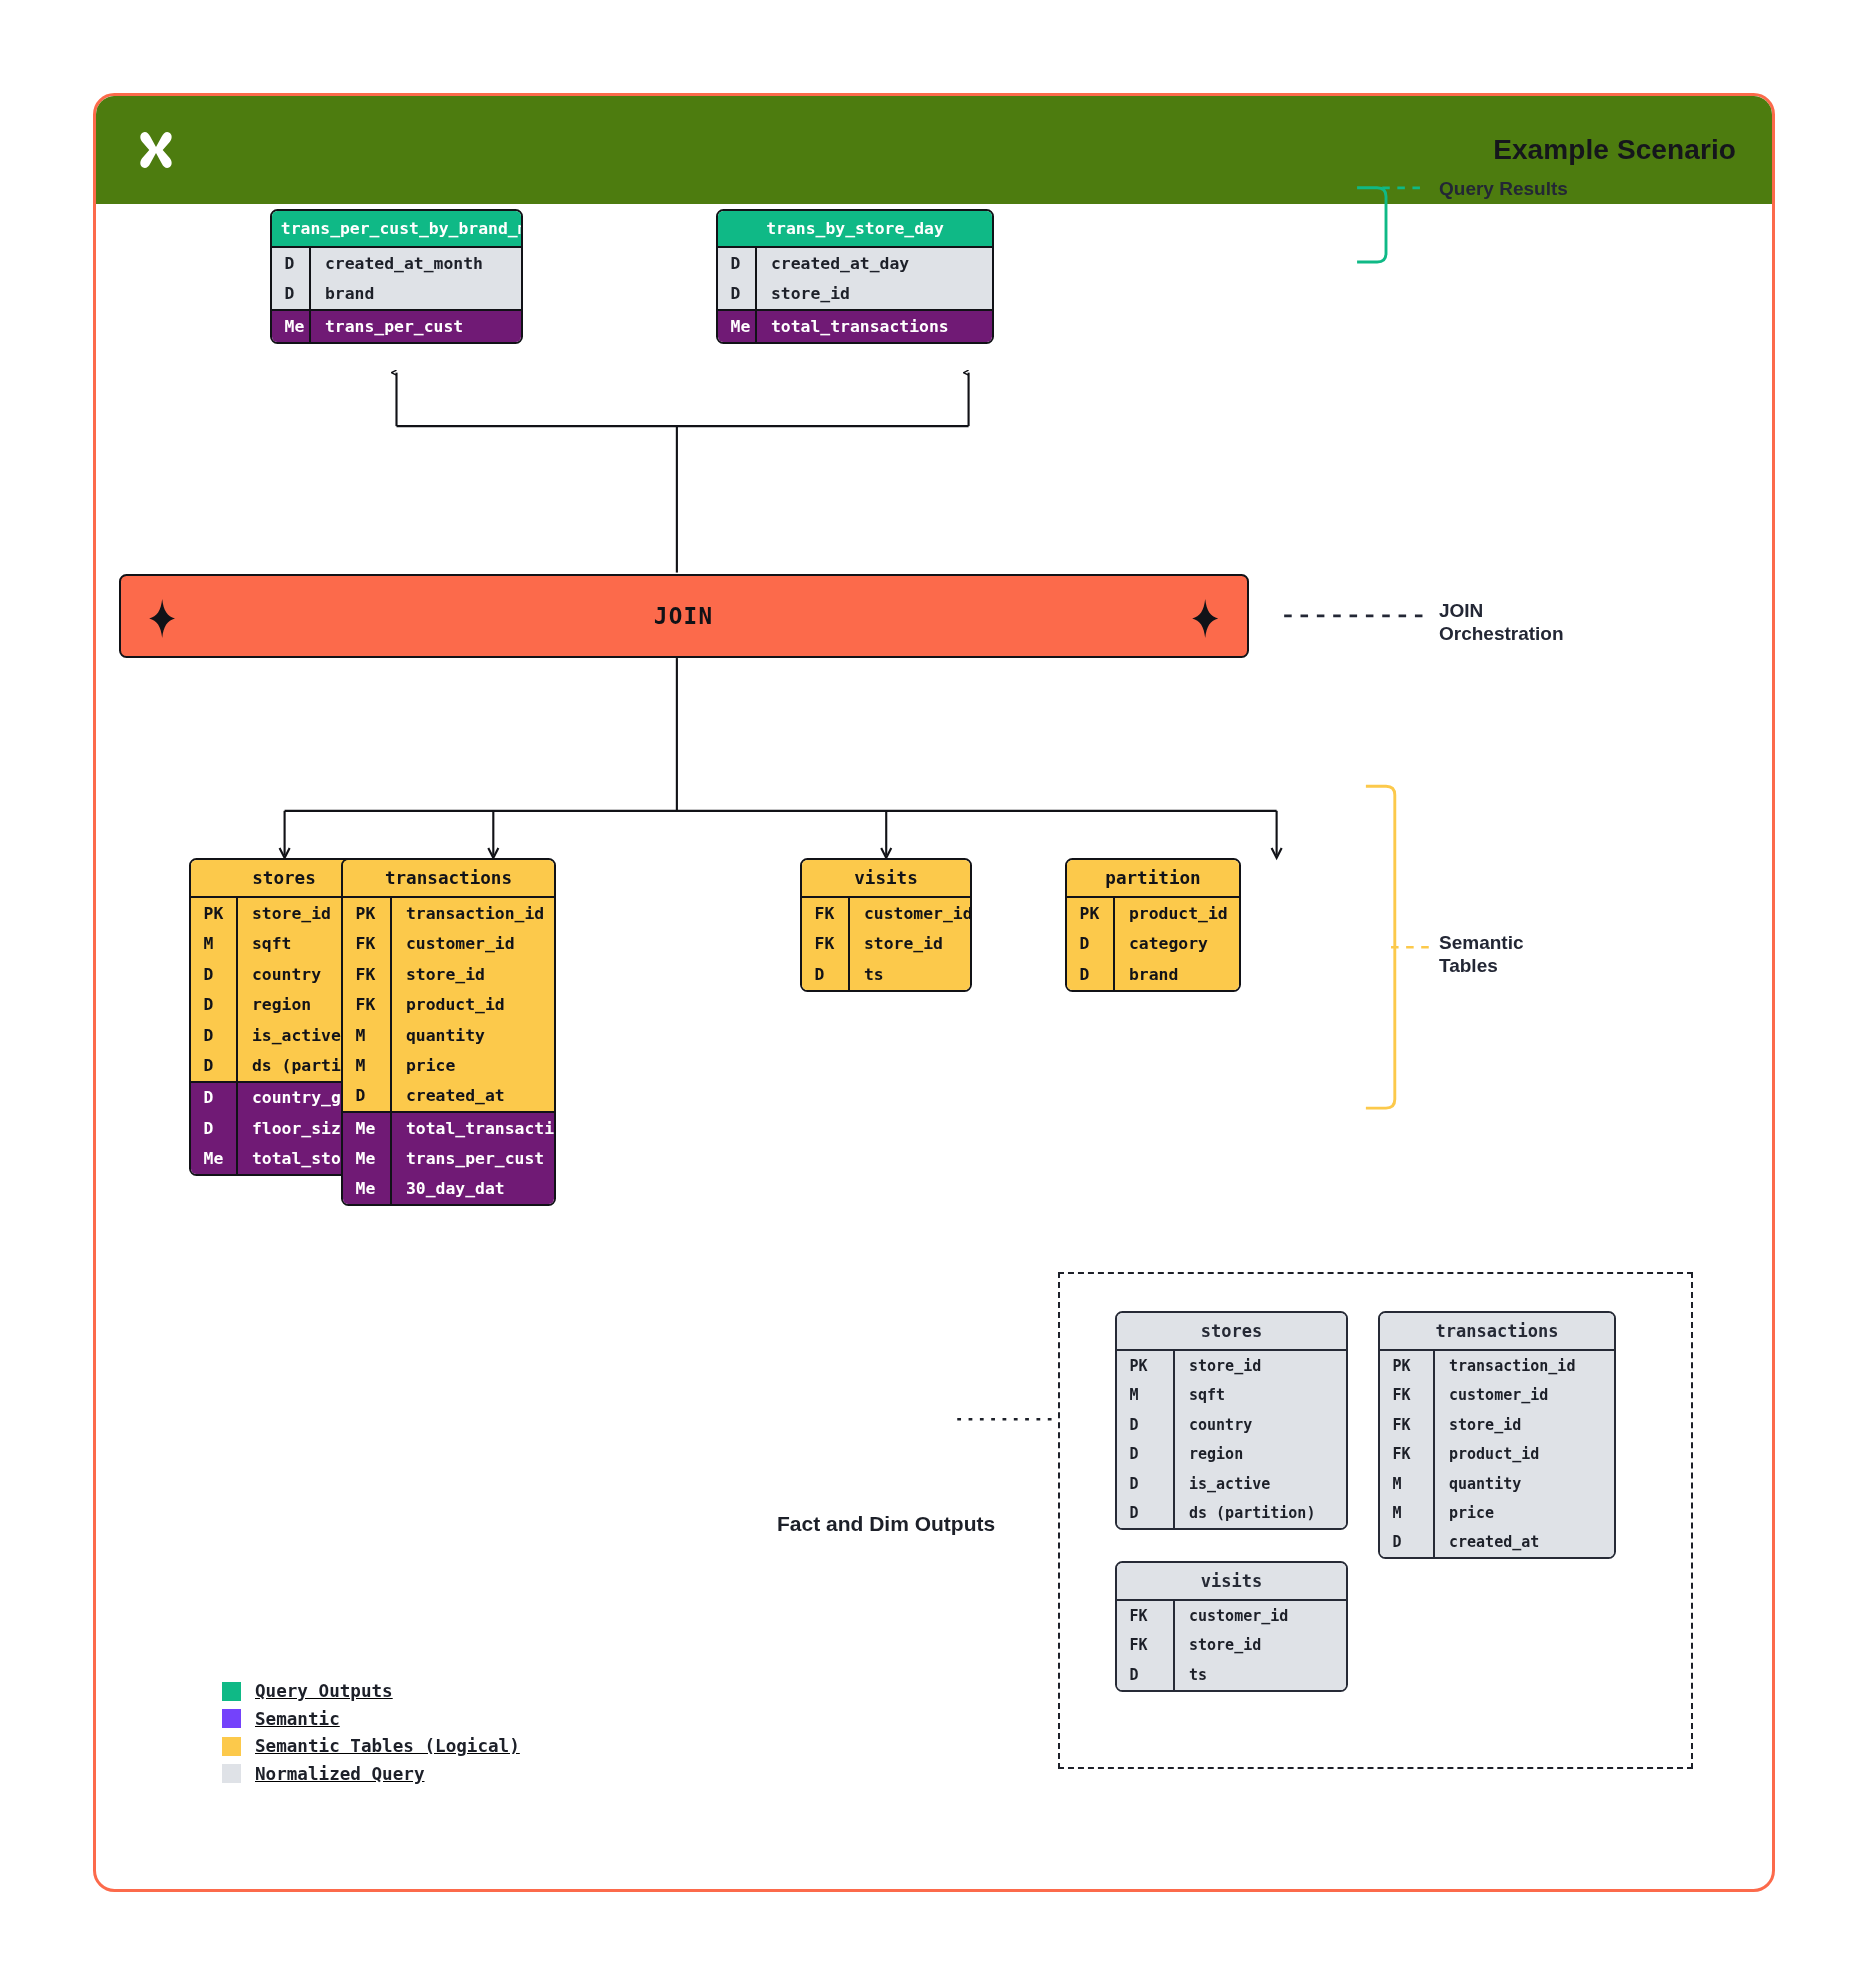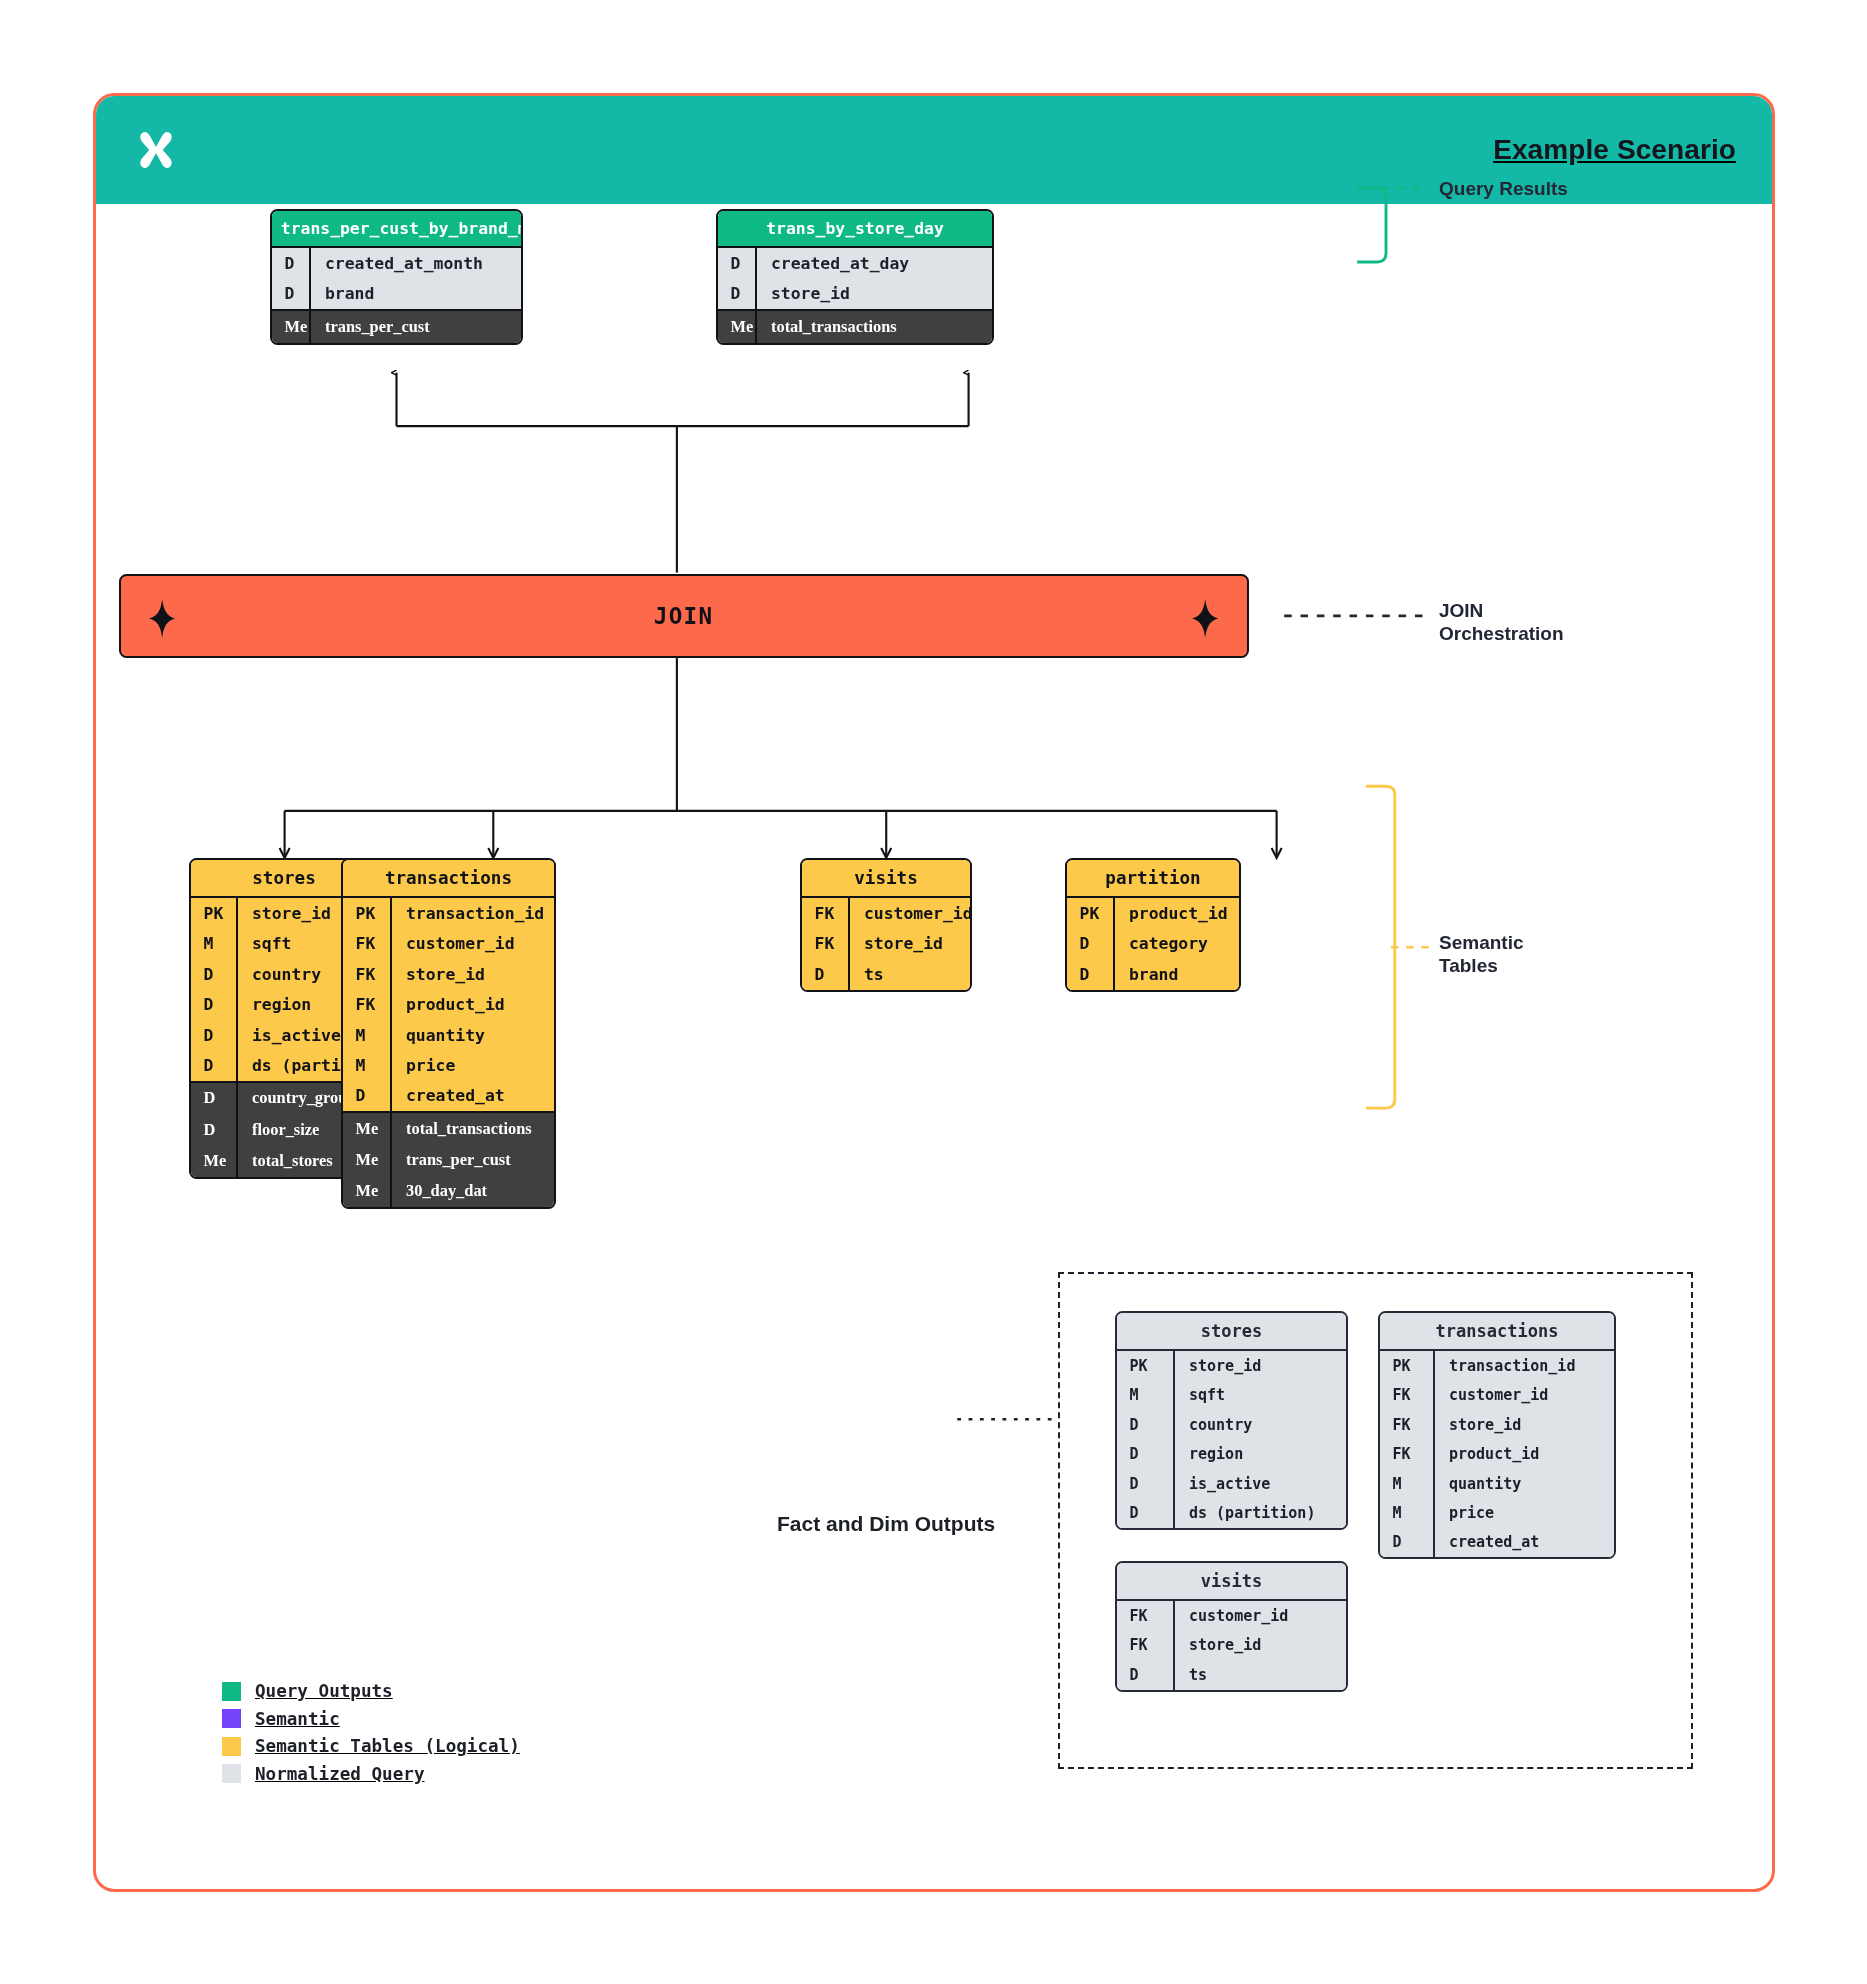--- a/index.html
+++ b/index.html
@@ -17,25 +17,24 @@
     border: 3.1px solid #FC6A4B;
     border-radius: 21.4px;
     background: #ffffff;
     overflow: hidden;
   }
 
   
   .header {
     position: absolute; left: 0; top: 0;
     width: 100%; height: 108px;
-    background: #14b8a6;
+    background: #4d7c0f;
     border-radius: 17.6px 17.6px 0 0;
     display: flex; align-items: center; justify-content: space-between;
     padding: 0 36px;
-    text-decoration: underline;
   }
   .logo { width: 48px; height: 48px; }
   .header-title {
     font-size: 28px; font-weight: 700; color: #15161c;
     letter-spacing: 0.1px;
     font-family: "Liberation Sans", sans-serif;
   }
 
   
   .tbl {
@@ -73,21 +72,21 @@
     font-weight: 700;
     font-size: 16.4px;
     white-space: nowrap;
   }
   .grp { display: block; }
   .grp + .grp { border-top: 2.5px solid #111217; }
 
   
   .hd-green   { background: #0FB986; color: #ffffff; }
   .bg-gray    { background: #dfe2e7; color: #1d2029; }
-  .bg-purple  { background: #404040; color: #ffffff; font-family: Liberation Serif, serif; }
+  .bg-purple  { background: #701a75; color: #ffffff; }
   .bg-yellow  { background: #FCC94B; color: #121318; }
   .hd-yellow  { background: #FCC94B; color: #121318; }
   .hd-gray    { background: #dfe2e7; color: #262a36; }
 
   
   .join-bar {
     position: absolute;
     left: 22.6px; top: 478px;
     width: 1130px; height: 84px;
     background: #FC6A4B;

